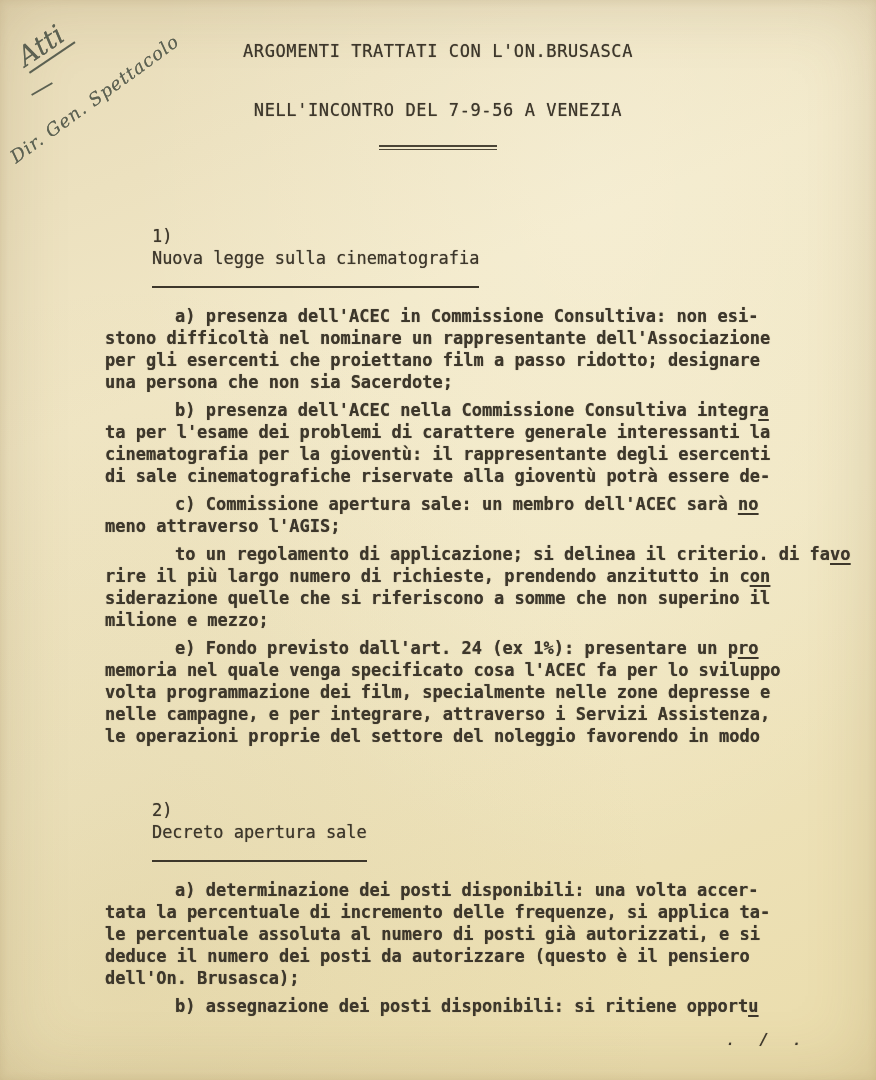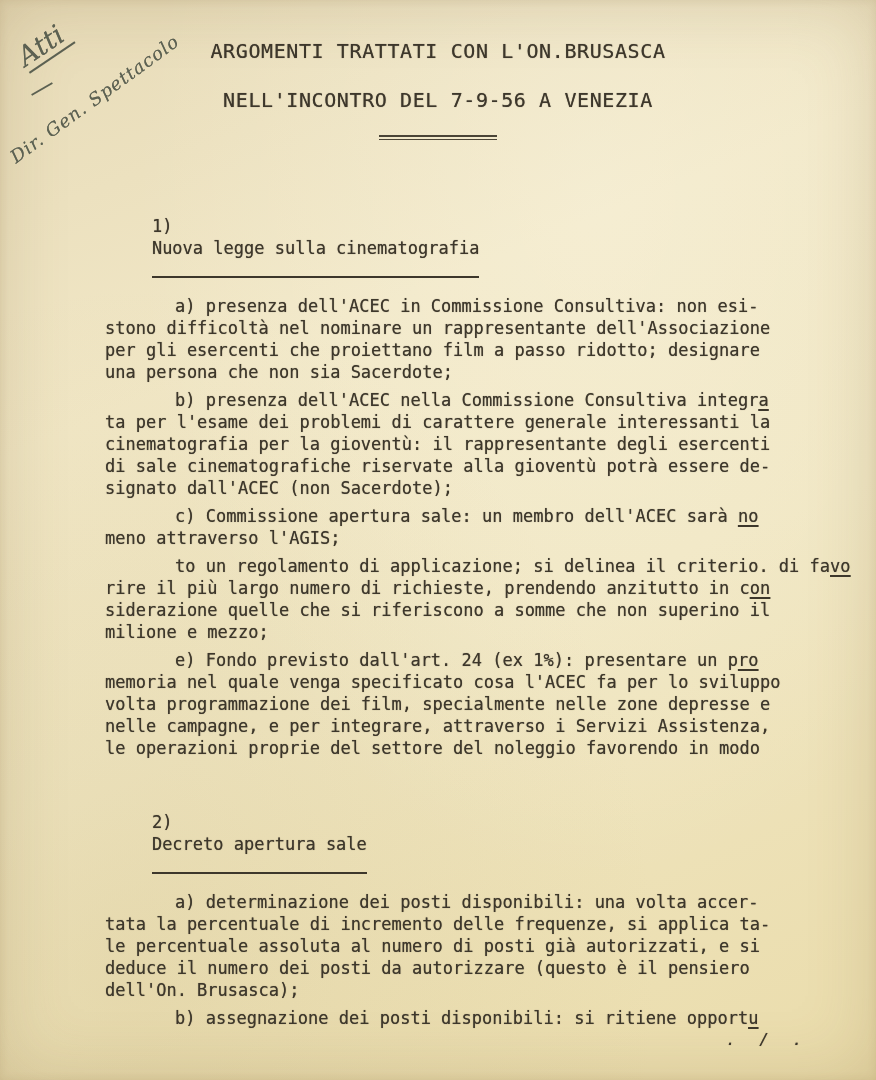--- a/index.html
+++ b/index.html
@@ -26,31 +26,31 @@
 
   
   .annotation span{ display:block; position:absolute; font-family:"DejaVu Serif","Liberation Serif",serif;
     font-style:italic; color:var(--hand); text-shadow:0 0 0.6px rgba(92,97,82,0.7); }
   .atti{ left:16px; top:28px; font-size:27px; transform:rotate(-34deg); border-bottom:2px solid var(--hand); padding:0 6px 0 0; }
   .pen-dash{ left:30px; top:88px; width:24px; height:0; border-top:2px solid var(--hand); transform:rotate(-30deg); }
   .dept{ left:6px; top:150px; font-size:18px; letter-spacing:1px; transform:rotate(-36deg); transform-origin:left top; white-space:pre; }
 
   
   .title-block{ padding-top:40px; }
-  .title-line{ text-align:center; font-size:20px; line-height:22px; letter-spacing:0.6px; white-space:pre; }
-  .title-line.second{ margin-top:27px; }
+  .title-line{ text-align:center; font-size:17px; line-height:22px; letter-spacing:0.6px; white-space:pre; }
+  .title-line.second{ margin-top:37px; }
   .divider{ width:118px; height:2px; margin:24px auto 0; border-top:2px solid #4a4436; border-bottom:1px solid #4a4436; }
 
   
   .content{ margin:53px 0 0 105px; font-size:17px; line-height:22px; }
   .heading{ margin-left:-35px; margin-bottom:14px; white-space:pre; }
   .heading .num{ display:inline-block; min-width:35px; }
   .heading .htext{ border-bottom:2px solid var(--ink); padding-bottom:18px; }
   .para{ margin-bottom:6px; }
-  .para .line{ white-space:pre; }
+  .para .line{ white-space:pre;font-weight:bold; }
   .para .line:first-child{ padding-left:70px; }
   .cont{ text-decoration:underline; text-decoration-thickness:1.5px; text-underline-offset:3px; }
   .sec2{ margin-top:30px; }
 
   .cont-mark{ position:absolute; left:726px; top:1030px; font-size:16px; letter-spacing:7px; white-space:pre; }
   .cont-mark{ font-style:italic; }
 </style>
 </head>
 <body>
 
@@ -79,21 +79,20 @@
           <div class="line"><span>a) presenza dell'ACEC in Commissione Consultiva: non esi-</span></div>
           <div class="line"><span>stono difficoltà nel nominare un rappresentante dell'Associazione</span></div>
           <div class="line"><span>per gli esercenti che proiettano film a passo ridotto; designare</span></div>
           <div class="line"><span>una persona che non sia Sacerdote;</span></div>
         </div>
       <div class="para">
           <div class="line"><span>b) presenza dell'ACEC nella Commissione Consultiva integr</span><span class="cont">a</span></div>
           <div class="line"><span>ta per l'esame dei problemi di carattere generale interessanti la</span></div>
           <div class="line"><span>cinematografia per la gioventù: il rappresentante degli esercenti</span></div>
           <div class="line"><span>di sale cinematografiche riservate alla gioventù potrà essere de-</span></div>
-          <div class="line"><span>signato dall'ACEC (non Sacerdote);</span></div>
         </div>
       <div class="para">
           <div class="line"><span>c) Commissione apertura sale: un membro dell'ACEC sarà </span><span class="cont">no</span></div>
           <div class="line"><span>meno attraverso l'AGIS;</span></div>
         </div>
       <div class="para">
           <div class="line"><span>to un regolamento di applicazione; si delinea il criterio. di fa</span><span class="cont">vo</span></div>
           <div class="line"><span>rire il più largo numero di richieste, prendendo anzitutto in c</span><span class="cont">on</span></div>
           <div class="line"><span>siderazione quelle che si riferiscono a somme che non superino il</span></div>
           <div class="line"><span>milione e mezzo;</span></div>

